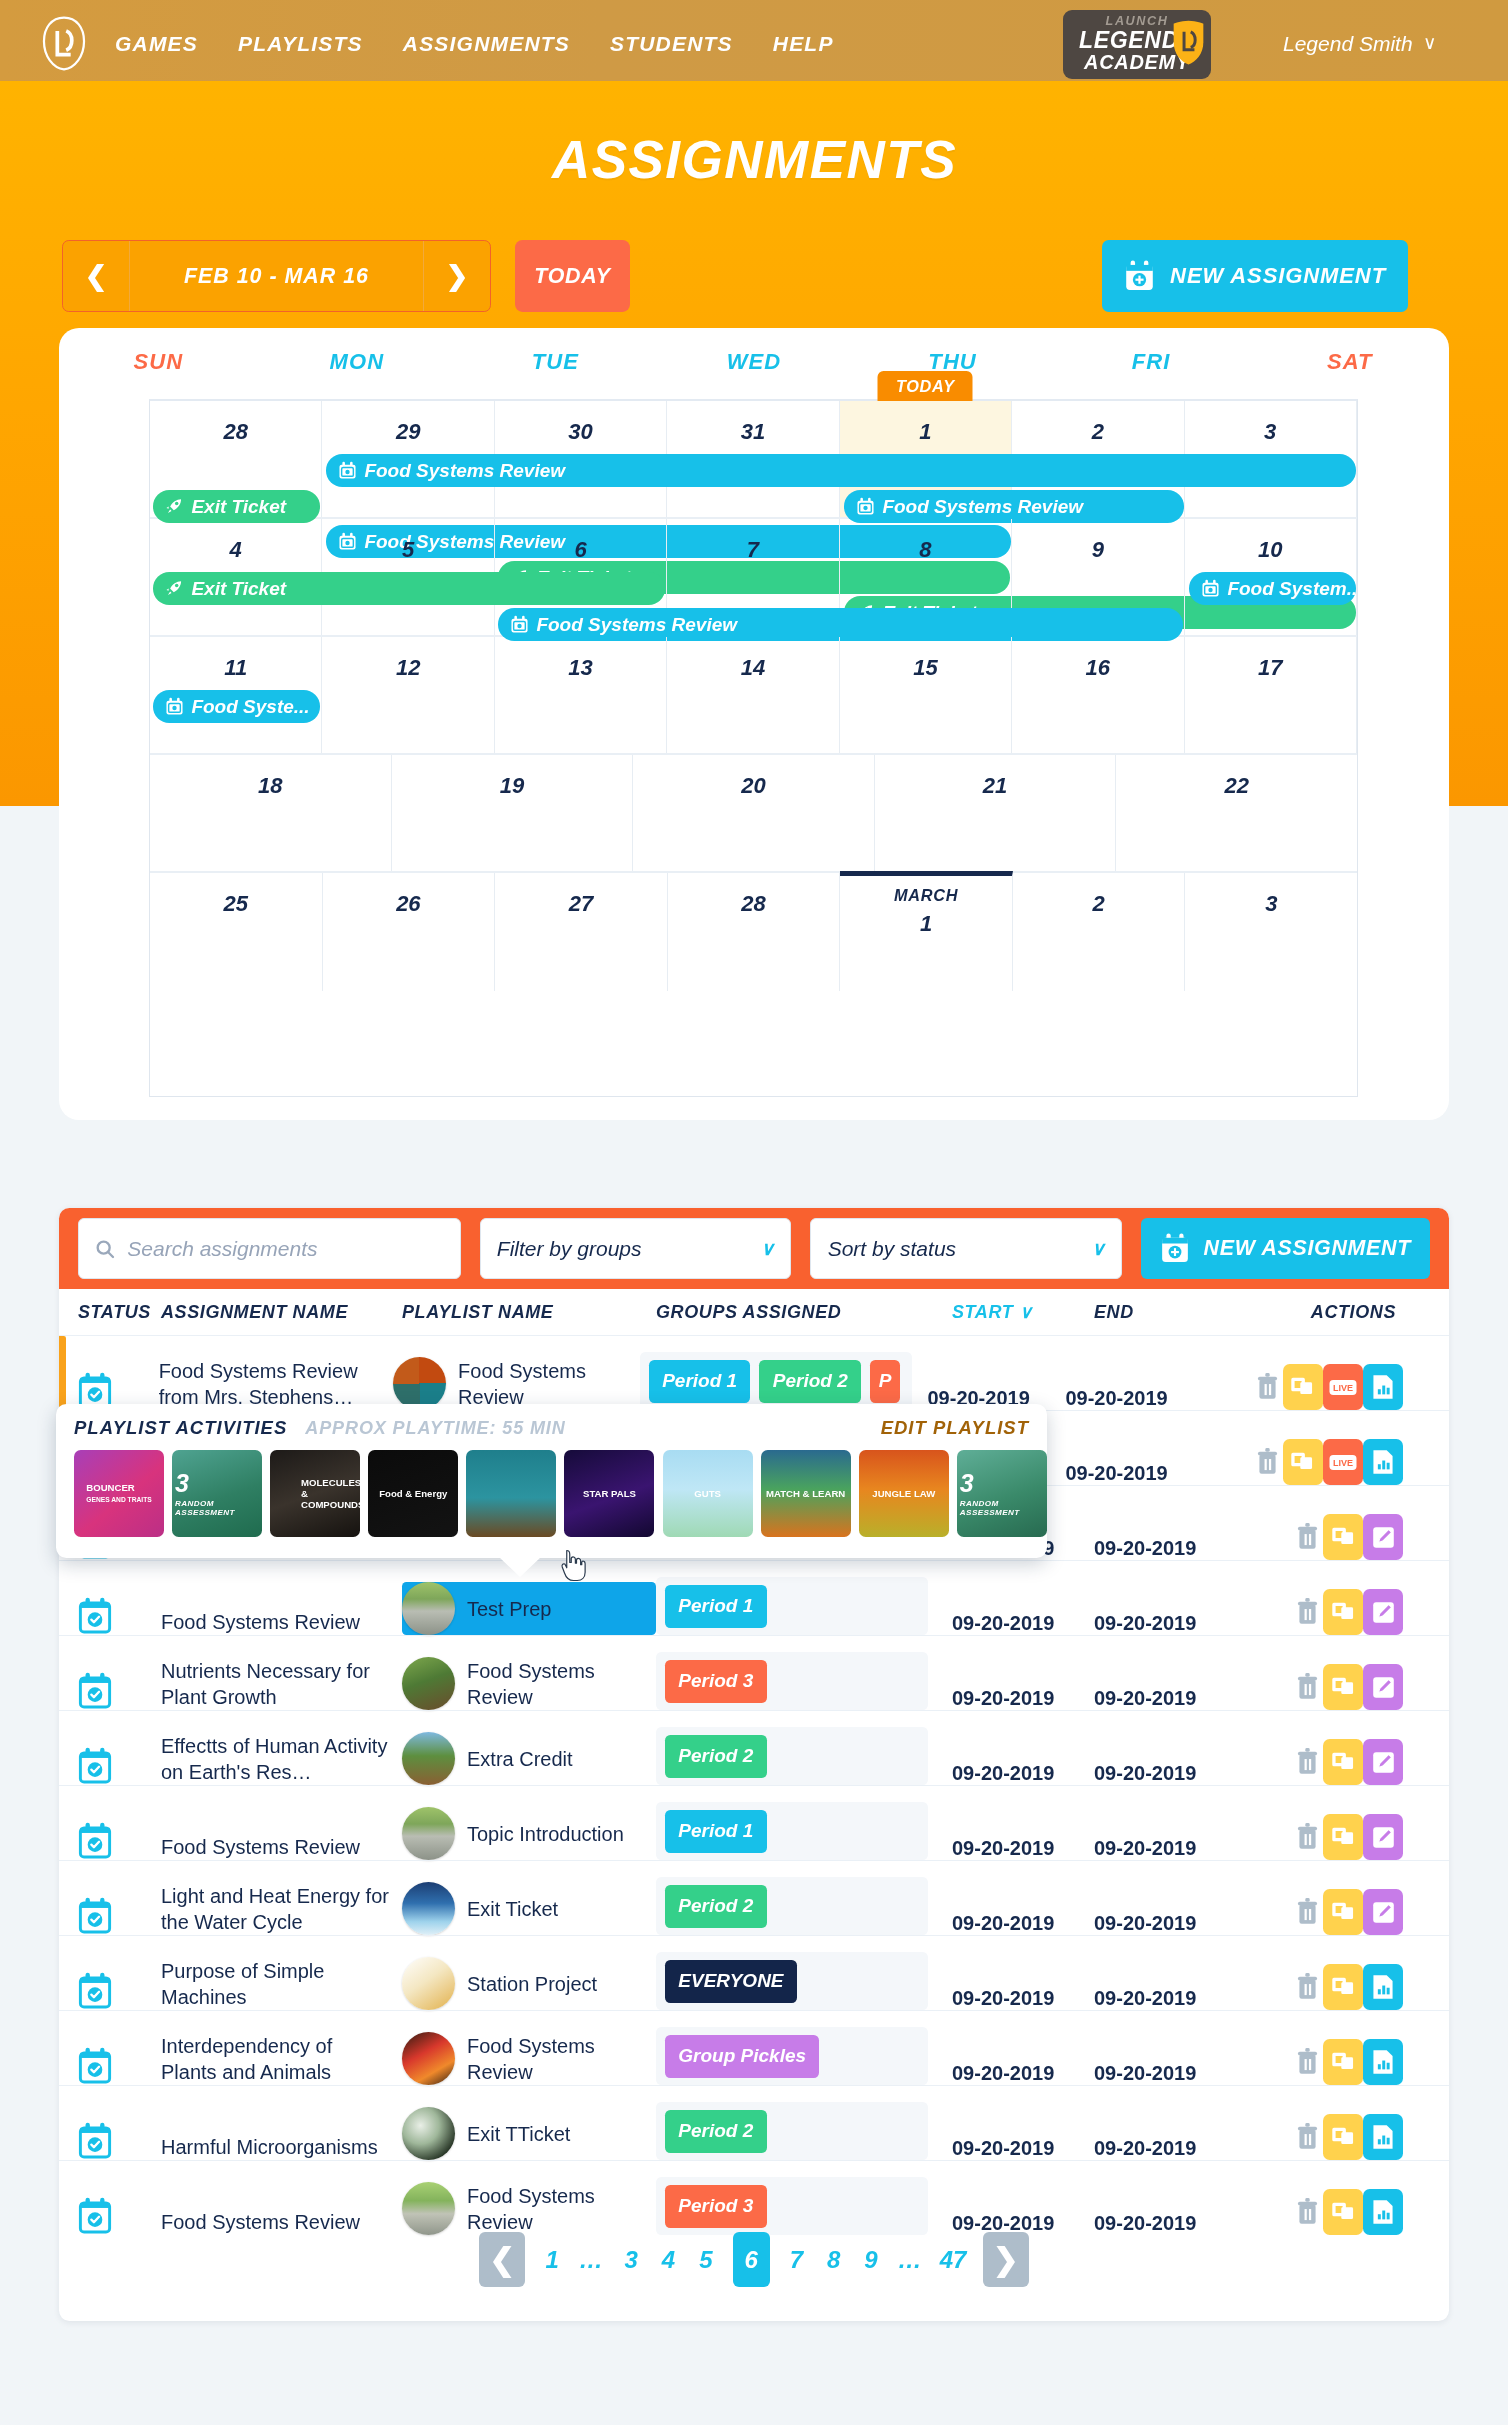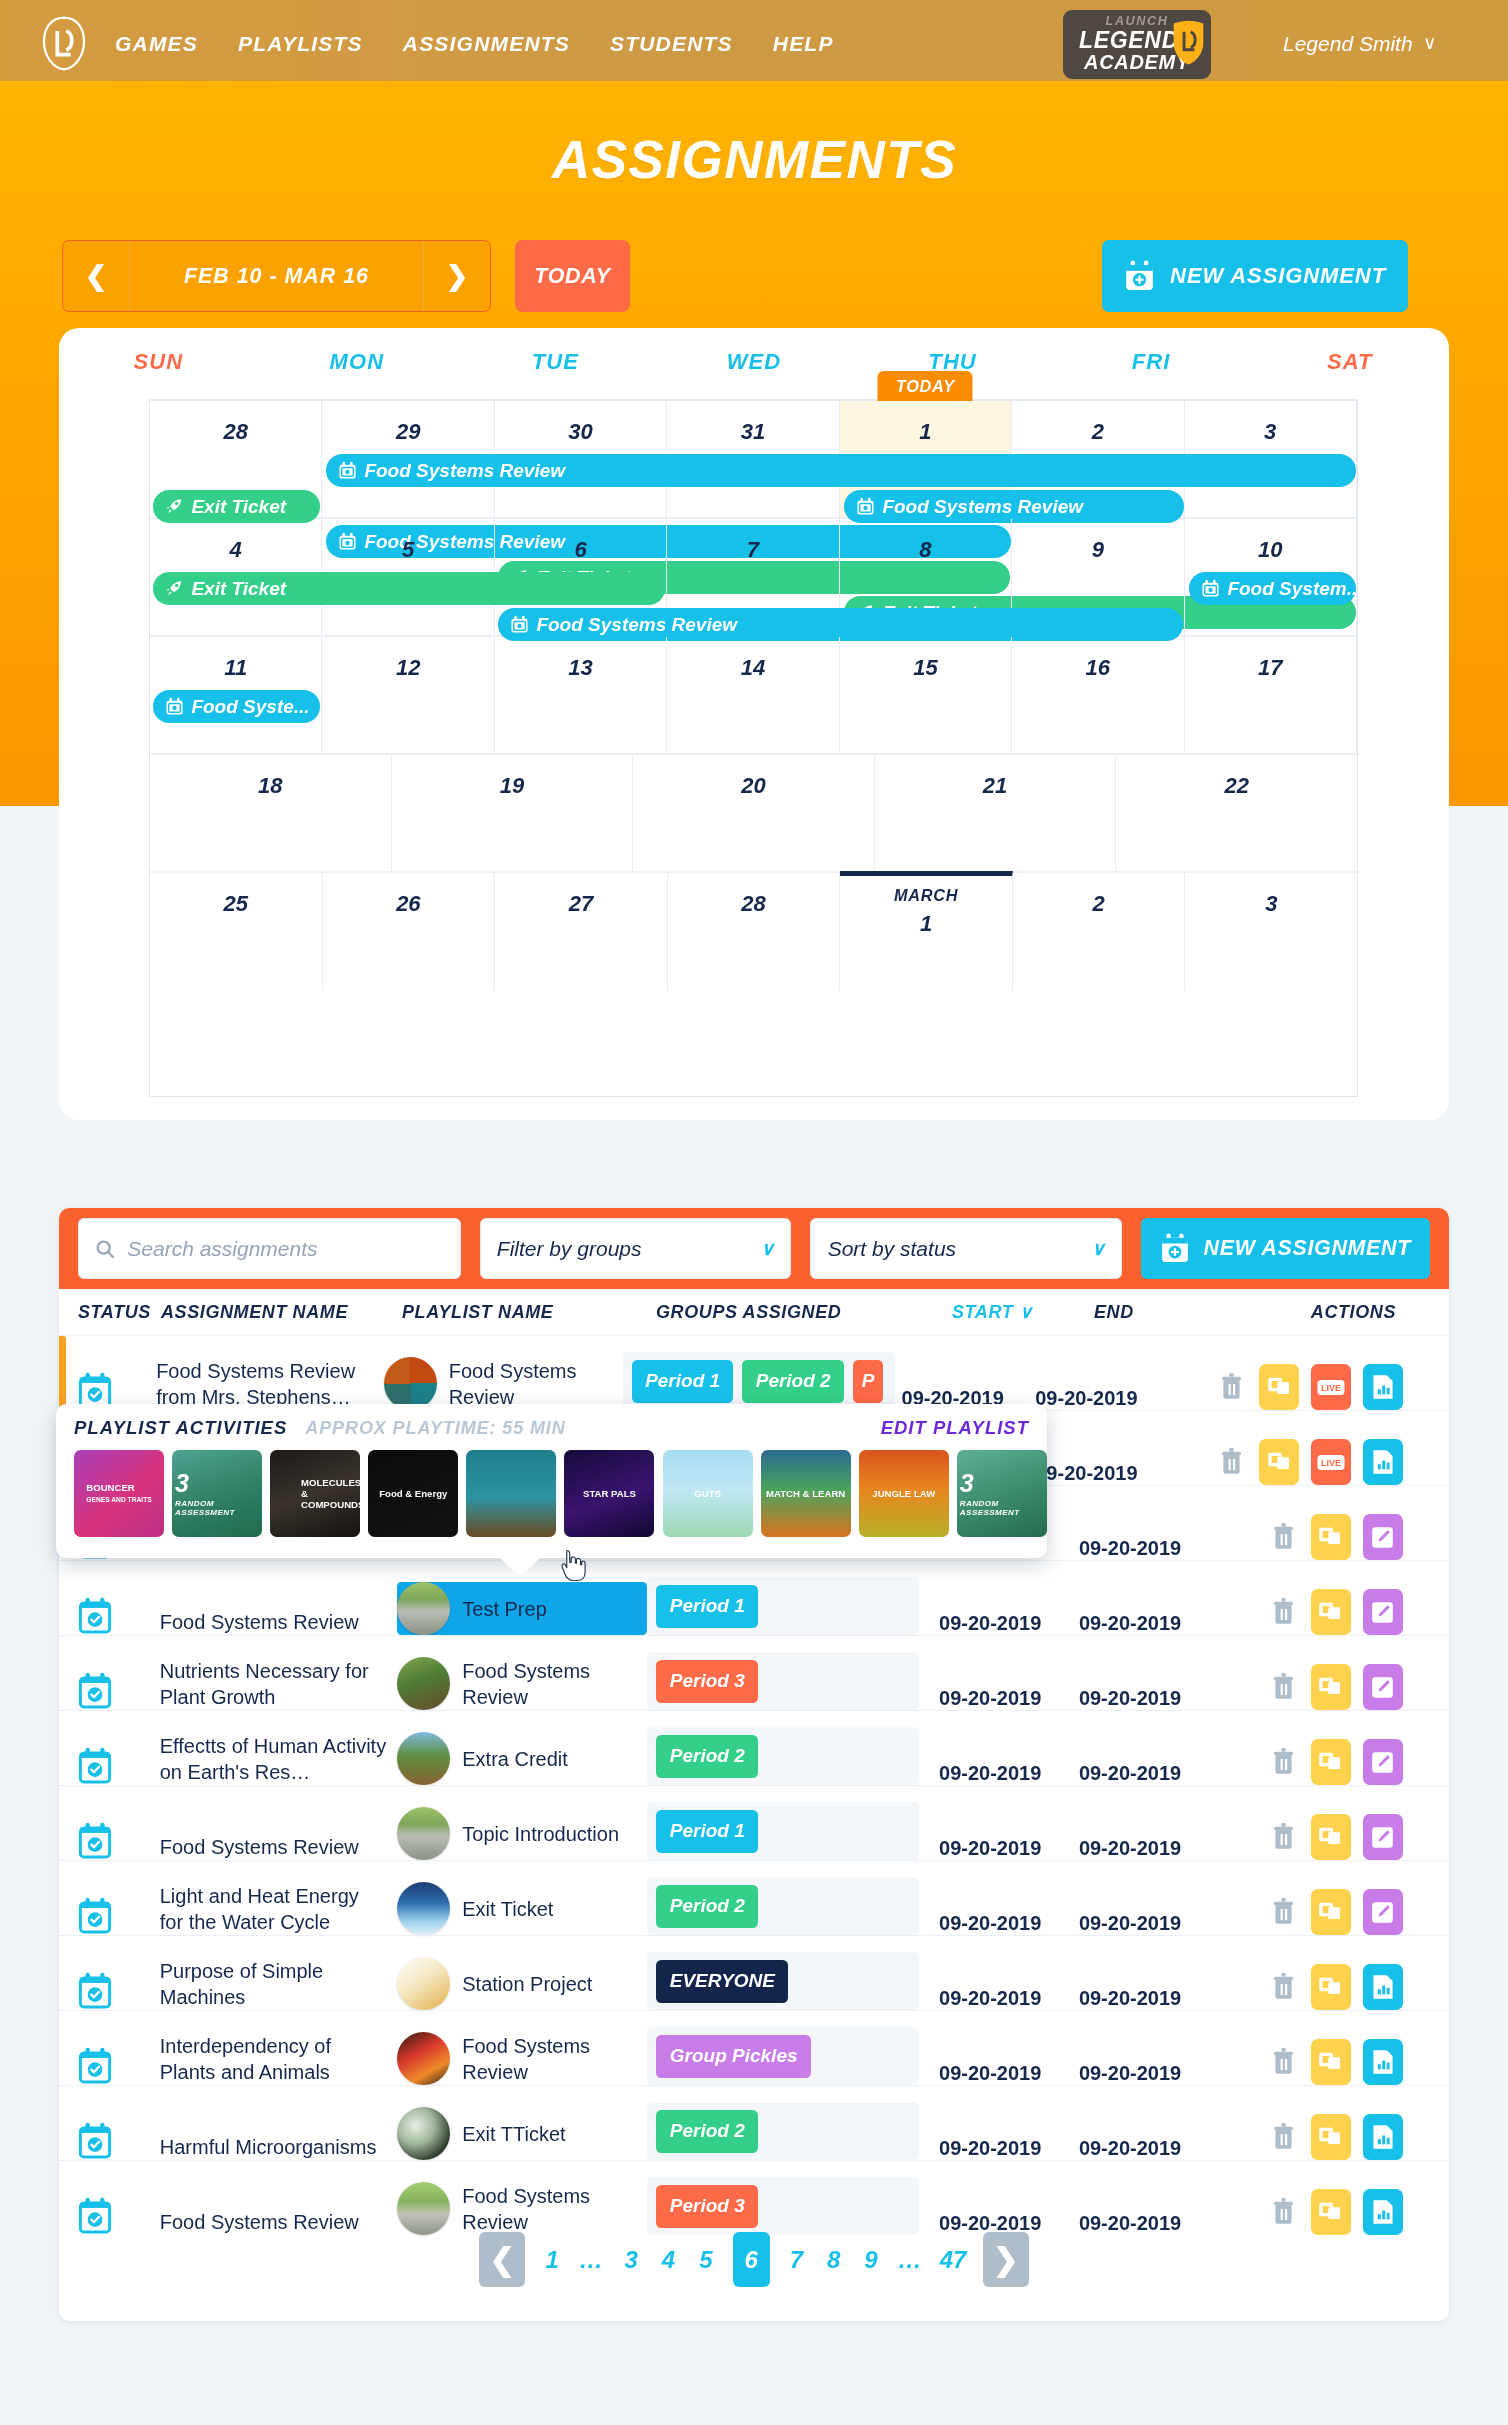--- a/index.html
+++ b/index.html
@@ -194,42 +194,42 @@
     font-size: 19px; font-weight: 700; font-style: italic; display: flex; align-items: center;
     justify-content: center; white-space: nowrap; flex: none;
   }
   .badge.b-blue { background: #17c0e9; }
   .badge.b-green { background: #34d08a; }
   .badge.b-orange { background: #fc6a47; }
   .badge.b-purple { background: #c77ce8; }
   .badge.b-navy { background: #13254a; }
   .c-start { width: 142px; font-size: 20px; font-weight: 700; color: #16294d; }
   .c-end { width: 192px; font-size: 20px; font-weight: 700; color: #16294d; }
-  .c-actions { flex: 1; display: flex; align-items: center; justify-content: flex-end; gap: 12px; padding-right: 27px; }
+  .c-actions { flex: 1; display: flex; align-items: center; justify-content: flex-end; padding-right: 27px; }
   .abtn { width: 40px; height: 46px; border-radius: 6.7px; display: flex; align-items: center; justify-content: center; flex: none; }
   .abtn.trash { background: transparent; width: 31px; }
   .abtn.copy { background: #ffd24d; }
   .abtn.live { background: #fc6a47; }
   .abtn.report { background: #17c0e9; }
   .abtn.edit { background: #c77ce8; }
 
   
   .popover {
     position: absolute; left: 56px; top: 1404px; width: 991px; height: 154px;
     background: #fff; border-radius: 10.4px; box-shadow: 0 6px 19px rgba(20,40,70,.22);
     z-index: 40; padding: 13.3px 18px 0 18px;
   }
   .popover::after {
     content: ""; position: absolute; left: 442px; bottom: -19px; width: 0; height: 0;
     border-left: 22px solid transparent; border-right: 22px solid transparent; border-top: 21px solid #fff;
   }
   .pop-head { display: flex; align-items: center; gap: 18px; }
   .pop-title { font-size: 18.5px; font-weight: 700; font-style: italic; color: #16294d; letter-spacing: 1px; }
   .pop-sub { font-size: 18px; font-weight: 700; font-style: italic; color: #b9c6d4; letter-spacing: 0.9px; }
-  .pop-edit { margin-left: auto; font-size: 18.5px; font-weight: 700; font-style: italic; color: #6d28d9; letter-spacing: 1px; }
+  .pop-edit { margin-left: auto; font-size: 18.5px; font-weight: 700; font-style: italic; color: #a16207; letter-spacing: 1px; }
   .pop-tiles { display: flex; gap: 8.1px; margin-top: 10.4px; }
   .tile {
     width: 90px; height: 87px; border-radius: 6.7px; overflow: hidden; position: relative;
     flex: none; display: flex; align-items: center; justify-content: center;
     font-size: 9.6px; font-weight: 700; color: #fff; text-align: left; line-height: 1.15;
   }
   .tile .t-txt { position: relative; z-index: 2; padding: 0 3px; }
   .tile .big3 { font-size: 25px; font-weight: 700; font-style: italic; display: block; }
   .tile .ra { font-size: 8.1px; font-style: italic; letter-spacing: 0.4px; display: block; margin-top: 1.5px;}
 

